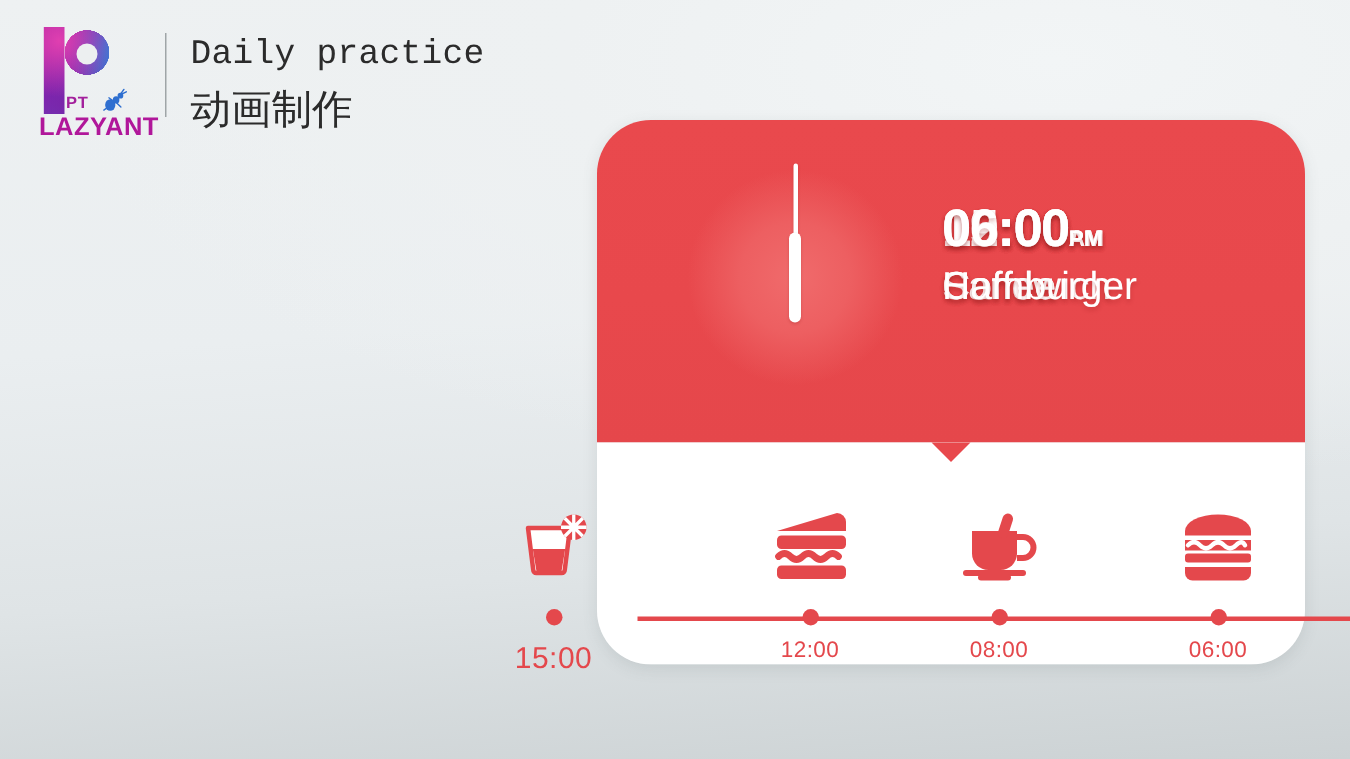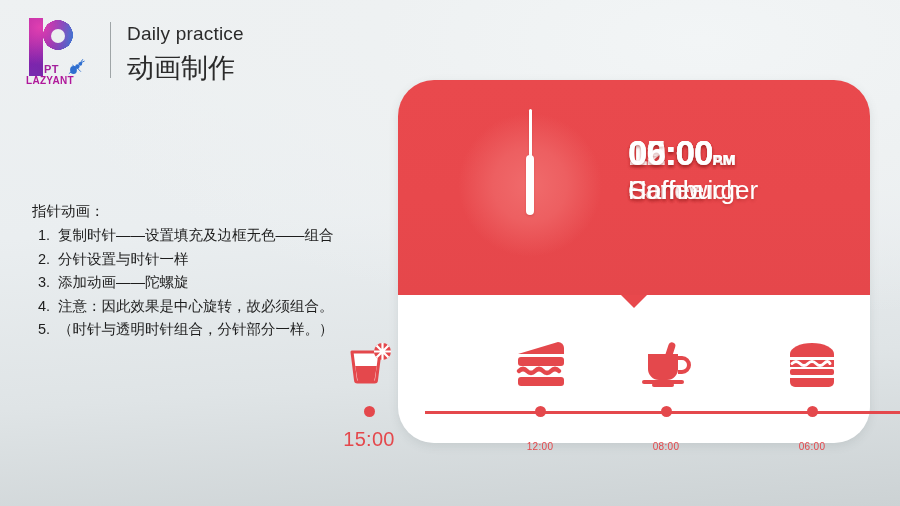--- a/index.html
+++ b/index.html
@@ -37,26 +37,26 @@
     background:#eceff0;
   }
   .logo-pt{
     position:absolute;left:18px;top:46px;font-size:11px;font-weight:bold;
     color:#a3209c;letter-spacing:.5px;line-height:1;
   }
   .logo-ant{
     position:absolute;left:42px;top:41px;width:17px;height:16px;
   }
   .logo-word{
-    position:absolute;left:0;top:58px;font-size:10px;font-weight:bold;
+    position:absolute;left:0;top:58px;font-size:17px;font-weight:bold;
     color:#b0179a;letter-spacing:.3px;line-height:1;white-space:nowrap;
   }
   #hdr-div{width:1px;height:56px;background:#9fa5a7;margin:4px 16px 0 18px;}
   #hdr-texts{padding-top:2px;}
-  #hdr-en{font-size:19px;color:#2b2b2b;line-height:1.45;letter-spacing:.2px;}
+  #hdr-en{font-size:23px;color:#2b2b2b;line-height:1.45;letter-spacing:.2px;font-family:Liberation Mono, monospace;}
   #hdr-cn{font-size:27px;color:#2b2b2b;line-height:1.4;margin-top:2px;}
 
   
   #title-block{position:absolute;left:42px;top:134px;}
   #page-title{font-size:40px;color:#1d1d1d;line-height:1;letter-spacing:1px;}
   #title-rule{width:155px;height:2px;background:#b9bdbf;margin-top:12px;}
   #body-text{
     position:absolute;left:32px;top:200px;width:380px;
     font-size:14.5px;color:#1d1d1d;line-height:1.62;
   }
@@ -109,21 +109,21 @@
 
   
   #timeline{position:absolute;left:398px;top:330px;width:502px;height:115px;}
   #rail{position:absolute;left:27px;top:81px;right:0;height:3px;background:#e4484c;}
   .tick{position:absolute;top:0;width:118px;margin-left:-59px;text-align:center;}
   .tick .ic{height:58px;display:flex;align-items:flex-end;justify-content:center;}
   .tick .dot{
     width:11px;height:11px;border-radius:50%;background:#e4484c;
     margin:18px auto 0;position:relative;z-index:2;
   }
-  .tick .tlabel{margin-top:24px;font-size:10px;color:#e4484c;letter-spacing:.3px;}
+  .tick .tlabel{margin-top:8px;font-size:15px;color:#e4484c;letter-spacing:.3px;}
   #tick-juice{position:absolute;left:-29px;top:0;width:118px;margin-left:-59px;text-align:center;}
   #tick-juice .ic{height:58px;display:flex;align-items:flex-end;justify-content:center;}
   #tick-juice .dot{width:11px;height:11px;border-radius:50%;background:#e4484c;margin:18px auto 0;}
   #tick-juice .tlabel{margin-top:11px;font-size:20px;color:#e4484c;letter-spacing:.3px;}
 
   
   #chrome{position:absolute;left:10px;bottom:6px;display:flex;gap:9px;opacity:.22;}
   #chrome span{display:block;width:17px;height:15px;}
 </style>
 </head>
@@ -149,30 +149,20 @@
 
     <div id="hdr-div"></div>
 
     <div id="hdr-texts">
       <div id="hdr-en">Daily practice</div>
       <div id="hdr-cn">动画制作</div>
     </div>
   </div>
 
 
-  <div id="body-text">
-    <div class="lead">指针动画：</div>
-    <ol>
-      <li>复制时针——设置填充及边框无色——组合</li>
-      <li>分针设置与时针一样</li>
-      <li>添加动画——陀螺旋</li>
-      <li>注意：因此效果是中心旋转，故必须组合。</li>
-      <li>（时针与透明时针组合，分针部分一样。）</li>
-    </ol>
-  </div>
 
   <div id="card">
 
     <div id="card-top">
 
       <div id="clock">
         <div class="hand hand-min"></div>
         <div class="hand hand-hour"></div>
       </div>
 

